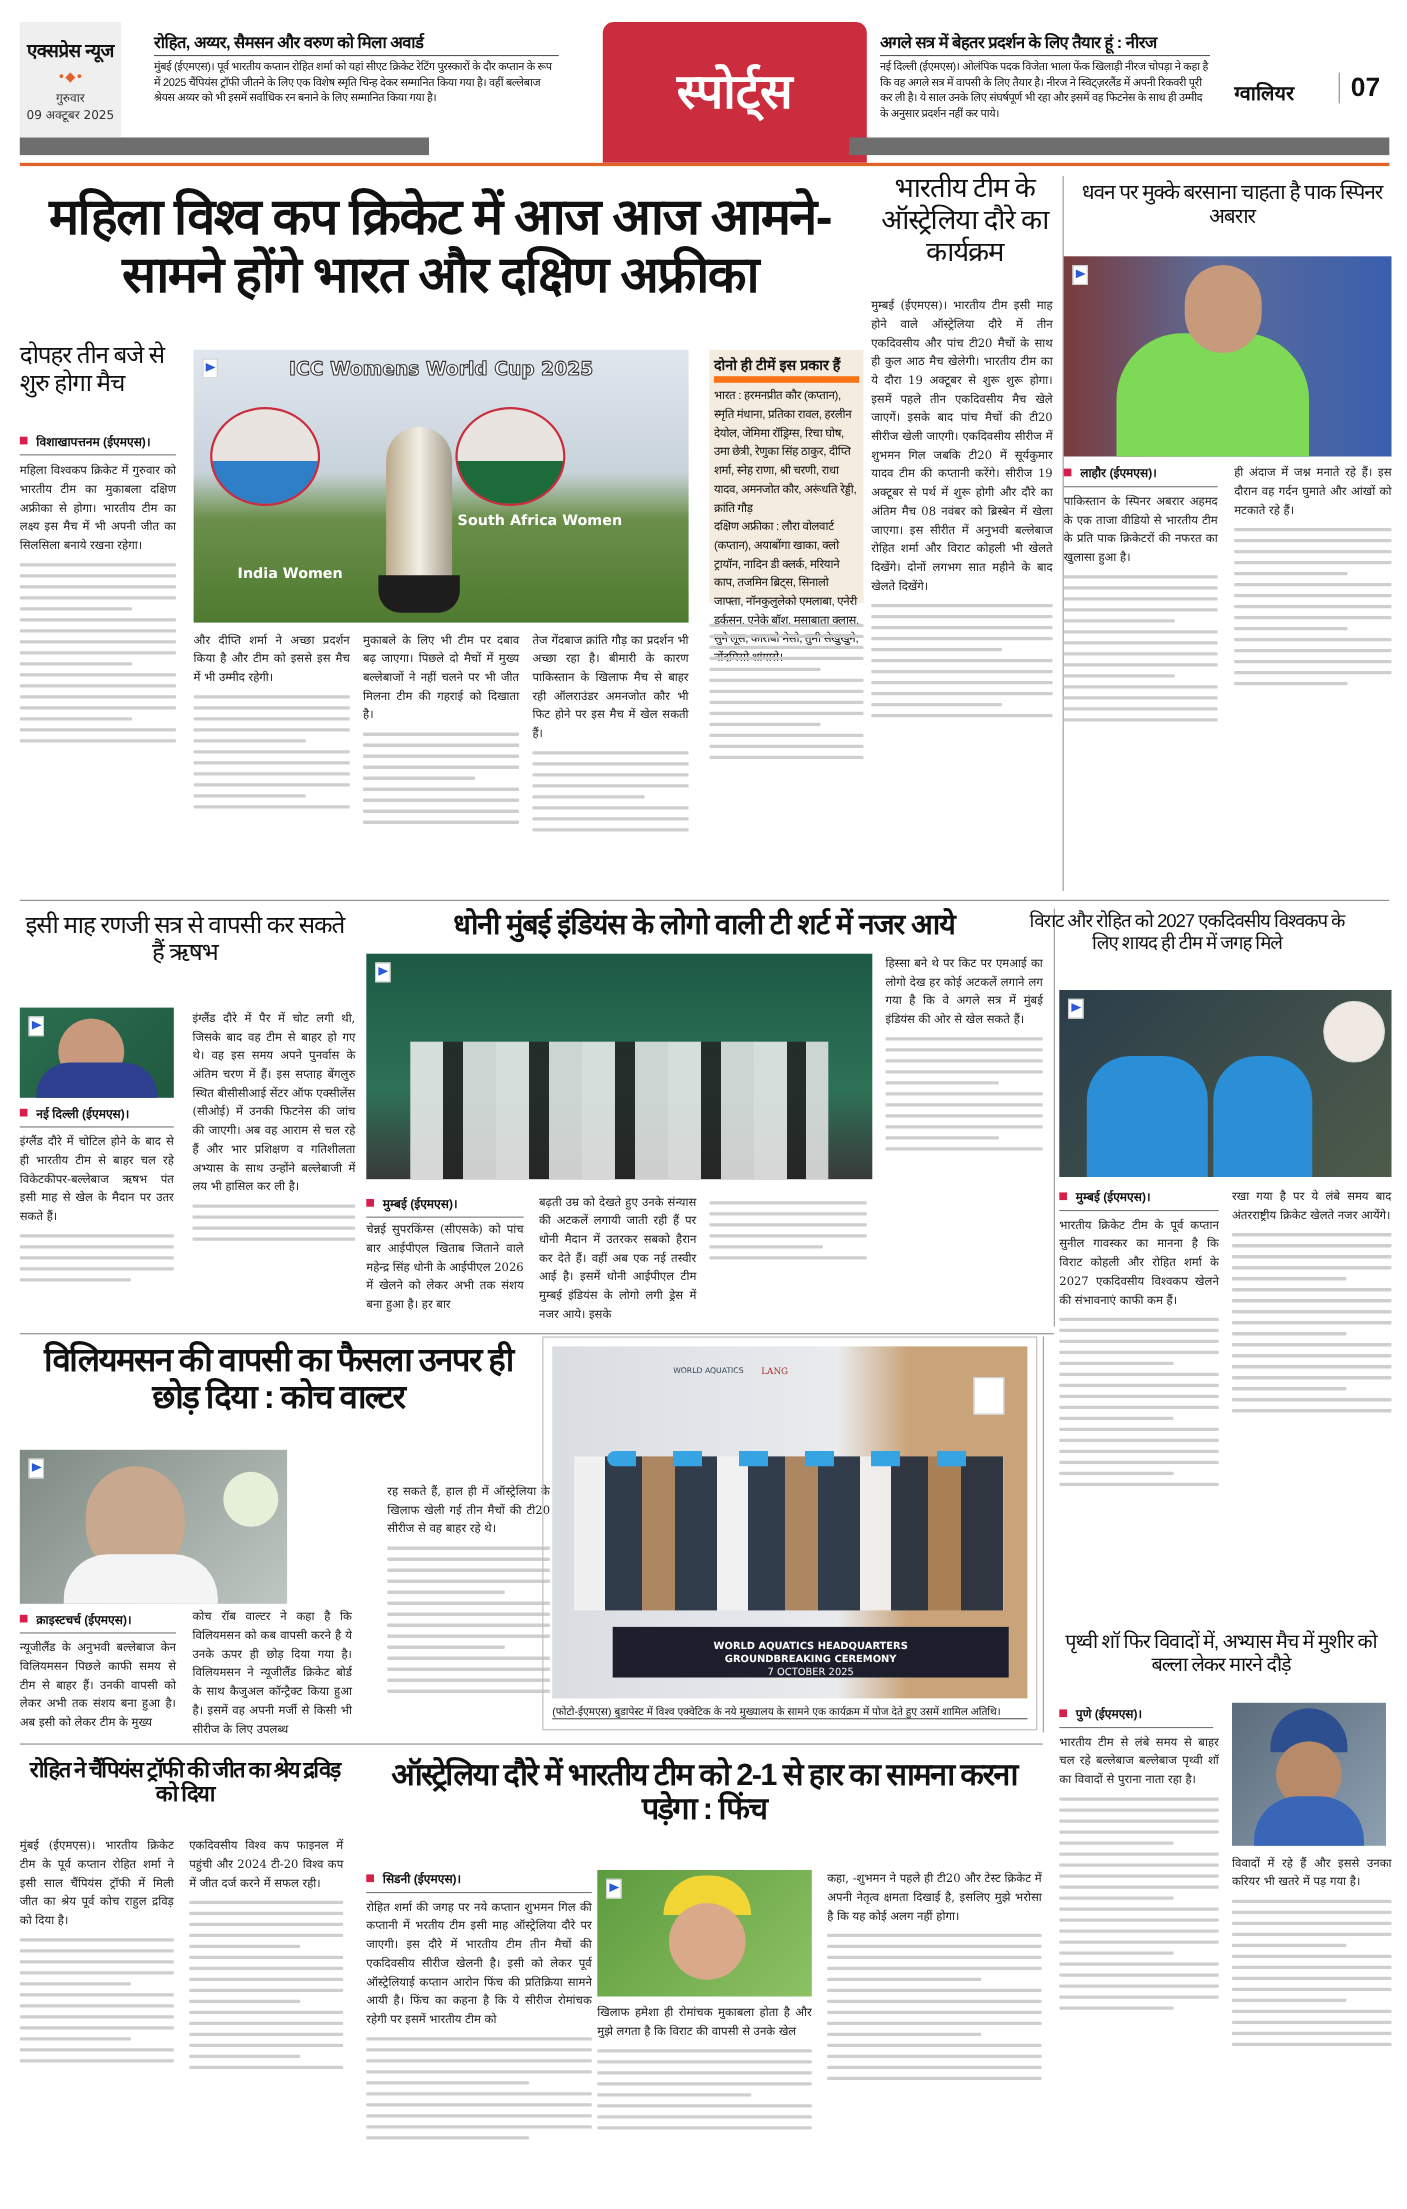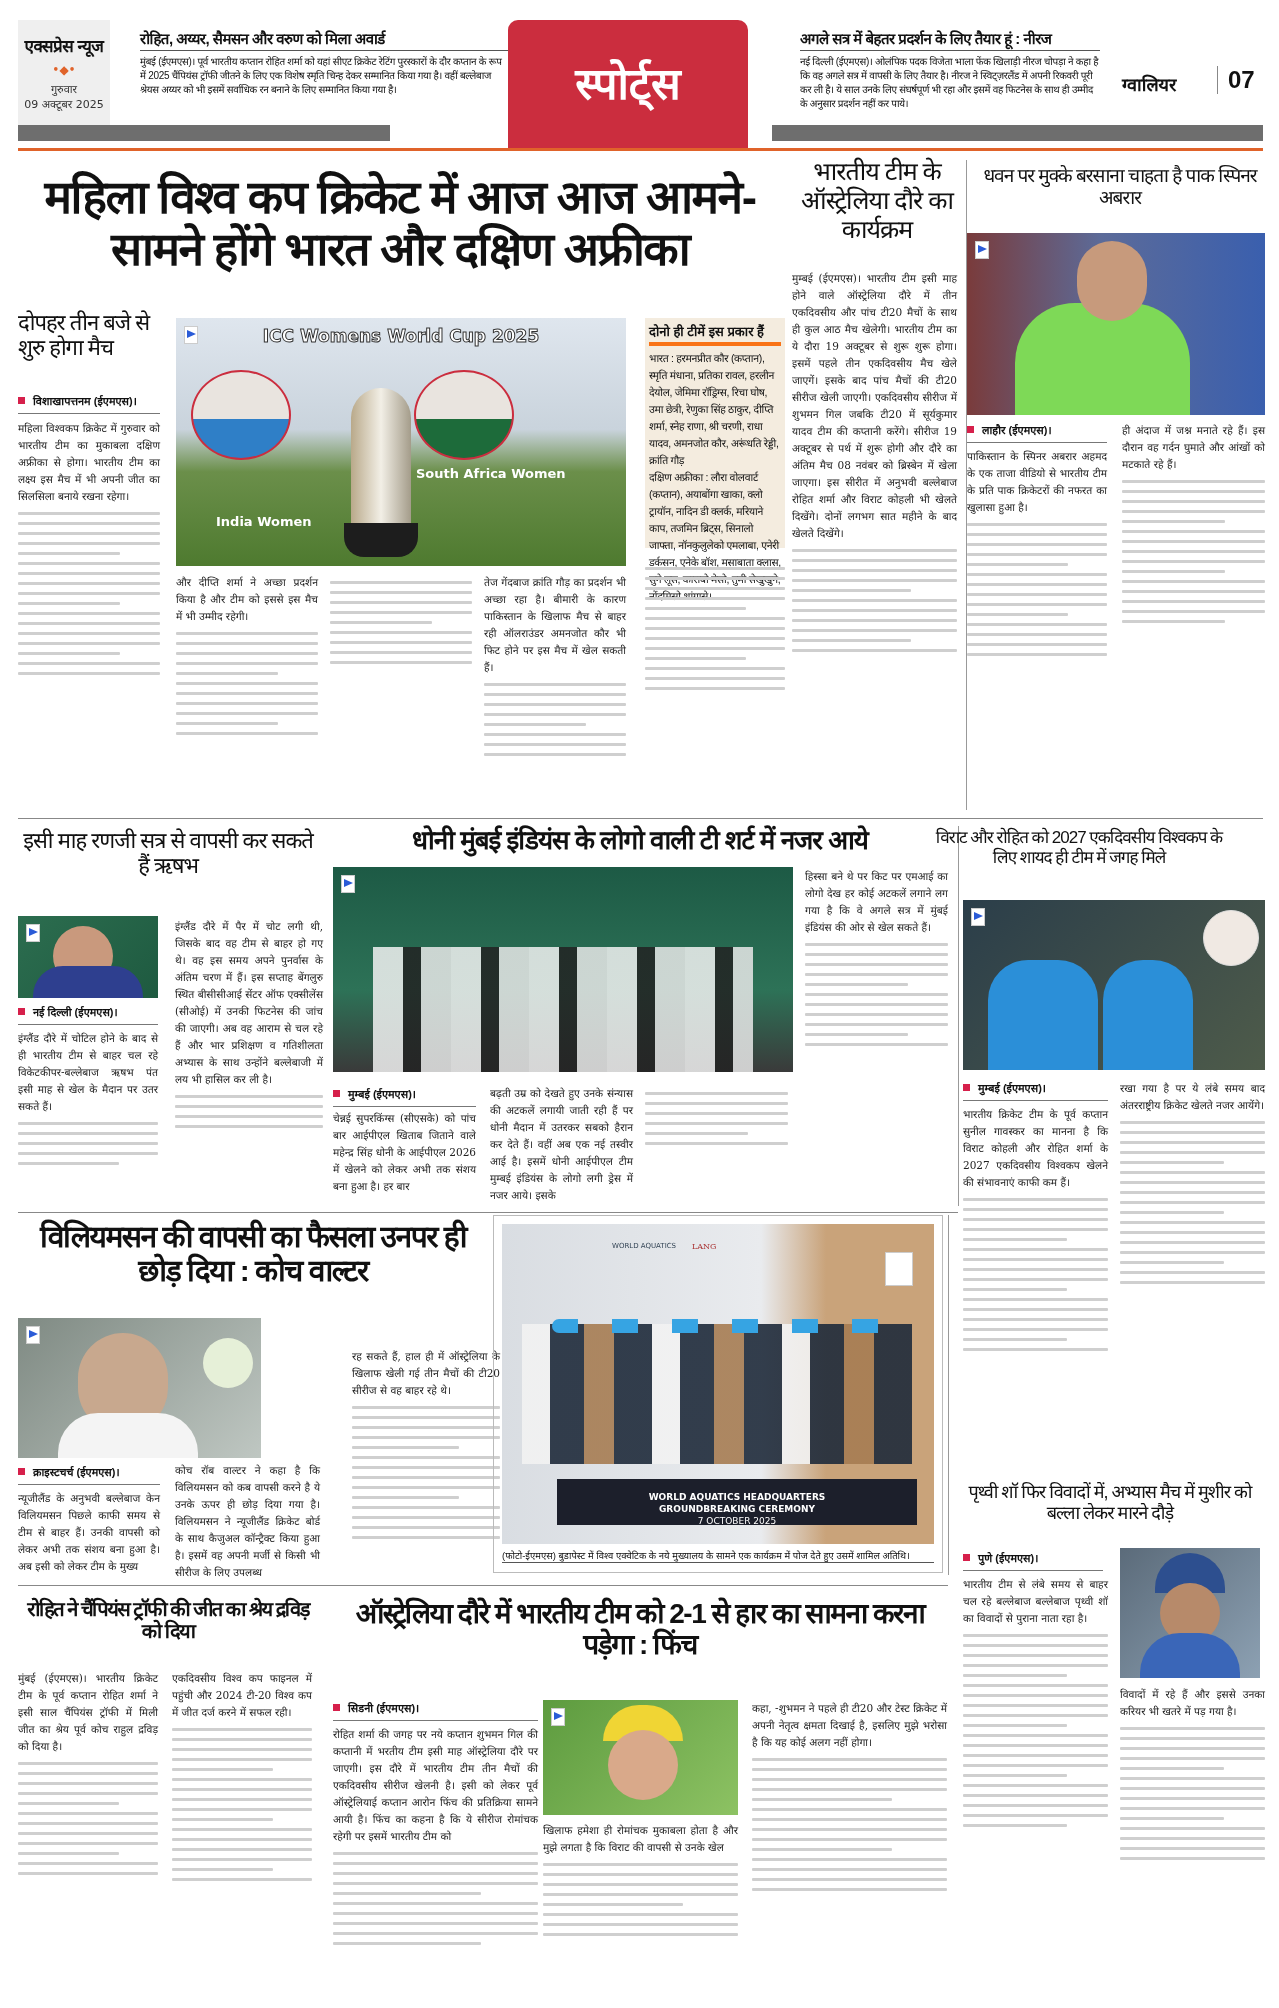--- a/index.html
+++ b/index.html
@@ -13,33 +13,33 @@
   .brand-box { left: 18px; top: 20px; width: 92px; height: 105px; background: #efefef; text-align: center; }
   .brand-name { font-family: "Liberation Sans", sans-serif; font-weight: bold; font-size: 17px; margin-top: 14px; letter-spacing: -0.5px; }
   .brand-ornament { color: #e0632a; font-size: 12px; margin-top: 6px; }
   .brand-day, .brand-date { font-family: "DejaVu Sans", sans-serif; font-size: 11px; color: #333; }
   .brand-day { margin-top: 4px; }
   .top-news { width: 368px; }
   .top-news h3 { font-family: "Liberation Sans", sans-serif; font-weight: bold; font-size: 15px; letter-spacing: -0.5px; border-bottom: 1px solid #555; padding-bottom: 2px; }
   .top-news p { font-family: "Liberation Sans", sans-serif; font-size: 10px; line-height: 14px; margin-top: 4px; letter-spacing: -0.3px; }
   .grey-bar { height: 16px; background: #6e6e6e; }
   .orange-rule { left: 18px; top: 148px; width: 1245px; height: 3px; background: #e0632a; }
-  .sports-badge { left: 508px; top: 20px; width: 240px; height: 128px; background: #cb2d3e; border-radius: 10px 10px 0 0; color: #fff; text-align: center; font-family: "Liberation Sans", sans-serif; font-weight: bold; font-size: 44px; line-height: 128px; }
+  .sports-badge { left: 548px; top: 20px; width: 240px; height: 128px; background: #cb2d3e; border-radius: 10px 10px 0 0; color: #fff; text-align: center; font-family: "Liberation Sans", sans-serif; font-weight: bold; font-size: 44px; line-height: 128px; }
   .city { font-family: "Liberation Sans", sans-serif; font-weight: bold; font-size: 18px; }
   .page-no { font-family: "Liberation Sans", sans-serif; font-weight: bold; font-size: 24px; border-left: 1px solid #888; padding-left: 10px; }
   
   .hl { font-family: "Liberation Sans", sans-serif; font-weight: bold; color: #111; letter-spacing: -1.5px; text-align: center; line-height: 1.12; }
   .hl-thin { font-family: "Liberation Sans", sans-serif; color: #111; letter-spacing: -1px; text-align: center; line-height: 1.15; }
   .dateline { font-family: "Liberation Sans", sans-serif; font-weight: bold; font-size: 11px; border-bottom: 1px solid #777; padding-bottom: 5px; display: flex; align-items: center; gap: 8px; }
   .dateline .sq { width: 7px; height: 7px; background: #d6204b; display: inline-block; }
   .photo { overflow: hidden; }
   .ems { position: absolute; width: 14px; height: 18px; background: #fff; border: 1px solid #ccc; top: 8px; left: 8px; }
   .ems::after { content: ""; position: absolute; left: 2px; top: 3px; border-left: 9px solid #2a5bd7; border-top: 4px solid transparent; border-bottom: 4px solid transparent; }
   .boxed { background: #f4ecdf; }
-  .boxed h4 { font-family: "Liberation Sans", sans-serif; font-weight: bold; font-size: 13px; border-bottom: 4px solid #f97316; padding-bottom: 2px; margin-bottom: 4px; }
+  .boxed h4 { font-family: "Liberation Sans", sans-serif; font-weight: bold; font-size: 13px; border-bottom: 6px solid #f97316; padding-bottom: 2px; margin-bottom: 4px; }
   .boxed p { font-family: "Liberation Sans", sans-serif; font-size: 10.5px; line-height: 17px; letter-spacing: -0.3px; }
   .caption { font-family: "Liberation Sans", sans-serif; font-size: 9.5px; border-bottom: 1px solid #555; }
   .vrule { width: 1px; background: #999; }
   .hrule { height: 1px; background: #888; }
   .circle { position: absolute; border-radius: 50%; border: 2px solid #cb2d3e; overflow: hidden; }
 </style>
 </head>
 <body>
 
 <div class="abs brand-box">
@@ -120,20 +120,21 @@
       <i></i>
       <i></i>
       <i></i>
       <i></i>
       <i></i>
       <i></i>
       <i></i>
     </span>
 </div>
 <div class="abs body-text" style="left:330px;top:574px;width:142px;">
+  <span>मुकाबले के लिए भी टीम पर दबाव बढ़ जाएगा। पिछले दो मैचों में मुख्य बल्लेबाजों ने नहीं चलने पर भी जीत मिलना टीम की गहराई को दिखाता है।</span>
   <span class="filler">
       <i></i>
       <i></i>
       <i></i>
       <i></i>
       <i></i>
       <i></i>
       <i></i>
       <i></i>
       <i></i>

